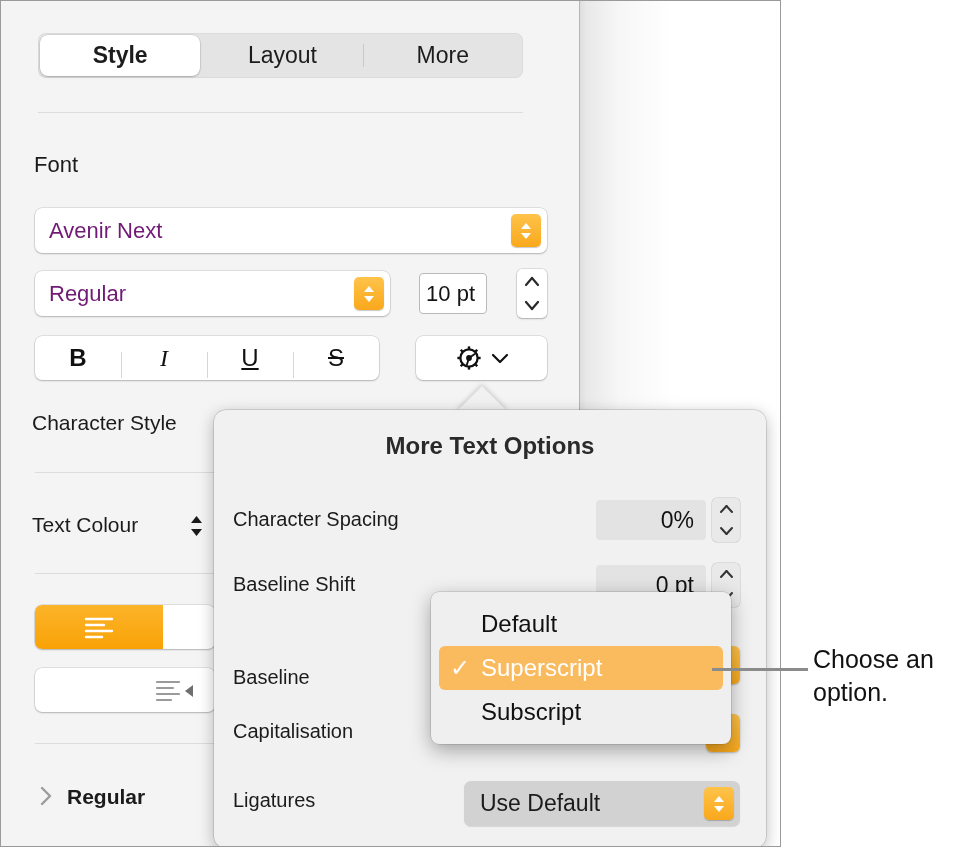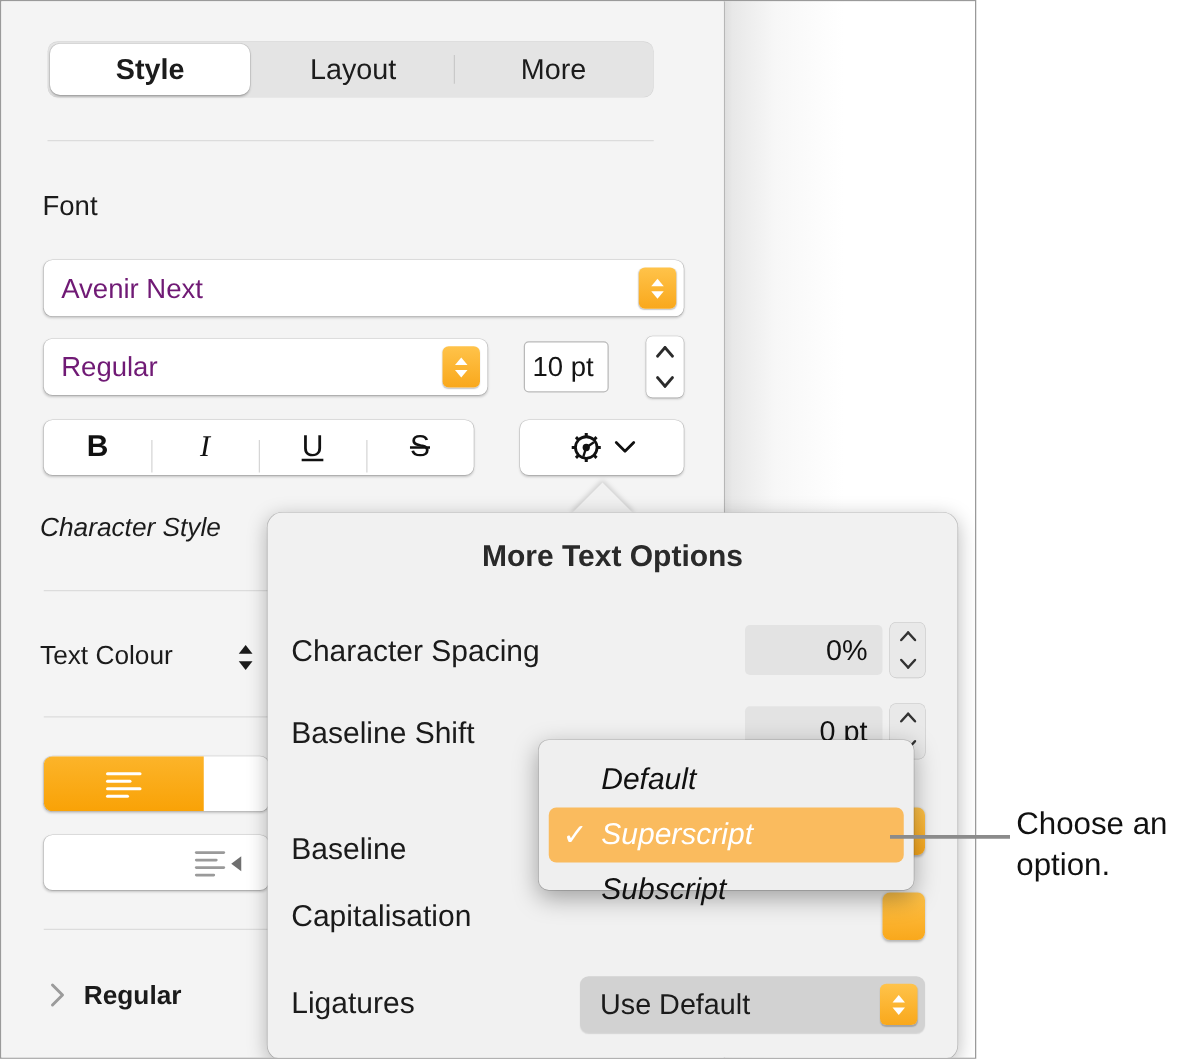--- a/index.html
+++ b/index.html
@@ -114,21 +114,21 @@
   .pop-arrow{
     position:absolute;left:455px;top:385px;width:0;height:0;
     border-left:26px solid transparent;border-right:26px solid transparent;
     border-bottom:26px solid #f1f1f1;
     filter:drop-shadow(0 -2px 2px rgba(0,0,0,.16));
   }
   .pop-title{
     position:absolute;left:0;top:22px;width:552px;text-align:center;
     font-size:24px;color:#2a2a2a;font-weight:600;
   }
-  .pop-label{position:absolute;font-size:24px;color:#1b1b1b;white-space:nowrap;}
+  .pop-label{position:absolute;font-size:20px;color:#1b1b1b;white-space:nowrap;}
   .grayfield{
     position:absolute;background:#e3e3e3;border-radius:4px;
     display:flex;align-items:center;justify-content:flex-end;
     font-size:23px;color:#111;padding-right:12px;box-sizing:border-box;
   }
   .gstep{
     position:absolute;width:28px;background:#e9e9e9;border-radius:5px;
     box-shadow:0 0 0 .5px rgba(0,0,0,.18);
     display:flex;flex-direction:column;align-items:center;justify-content:space-around;
     box-sizing:border-box;
@@ -142,24 +142,24 @@
 
   
   .nub{
     position:absolute;width:34px;height:38px;border-radius:6px;
     background:linear-gradient(to bottom,#ffc34a,#f9a81c);
     box-shadow:0 1px 2px rgba(0,0,0,.25);
   }
 
   
   .menu{
-    position:absolute;left:430px;top:591px;width:300px;height:120px;
+    position:absolute;left:430px;top:591px;width:300px;height:152px;
     background:#efefef;border-radius:8px;
     box-shadow:0 6px 20px rgba(0,0,0,.34),0 0 0 .5px rgba(0,0,0,.2);
-    padding:10px 0;box-sizing:border-box;font-style:italic;
+    padding:10px 0;box-sizing:border-box;
   }
   .mitem{
     height:44px;margin:0 8px;border-radius:6px;display:flex;align-items:center;
     font-size:24px;color:#111;
   }
   .mitem .check{width:42px;text-align:center;font-size:24px;color:transparent;}
   .mitem.sel{background:#fabb5e;color:#ffffff;}
   .mitem.sel .check{color:#ffffff;}
 
   
@@ -266,21 +266,21 @@
               <path d="M9.6 22.4 L7.2 24.8"></path>
           </g>
         </svg>
         <span class="gear-chev">
           <svg width="20" height="14" viewBox="0 0 20 14">
               <path d="M3 4 L10 11 L17 4" stroke="#111" stroke-width="2.2" fill="none" stroke-linecap="round" stroke-linejoin="round"></path>
             </svg>
         </span>
       </div>
 
-      <div class="label" style="left:31px;top:410px;font-style:italic;">Character Style</div>
+      <div class="label" style="left:31px;top:410px;">Character Style</div>
 
       <div class="rule" style="top:471px;left:34px;width:180px;"></div>
 
       <div class="label" style="left:31px;top:512px;">Text Colour</div>
       <span style="position:absolute;left:187px;top:512px;">
         <svg width="17" height="26" viewBox="0 0 17 26">
           <path d="M8.5 3 L14 10 L3 10 Z" fill="#1b1b1b"></path>
           <path d="M8.5 23 L14 16 L3 16 Z" fill="#1b1b1b"></path>
         </svg>
       </span>

